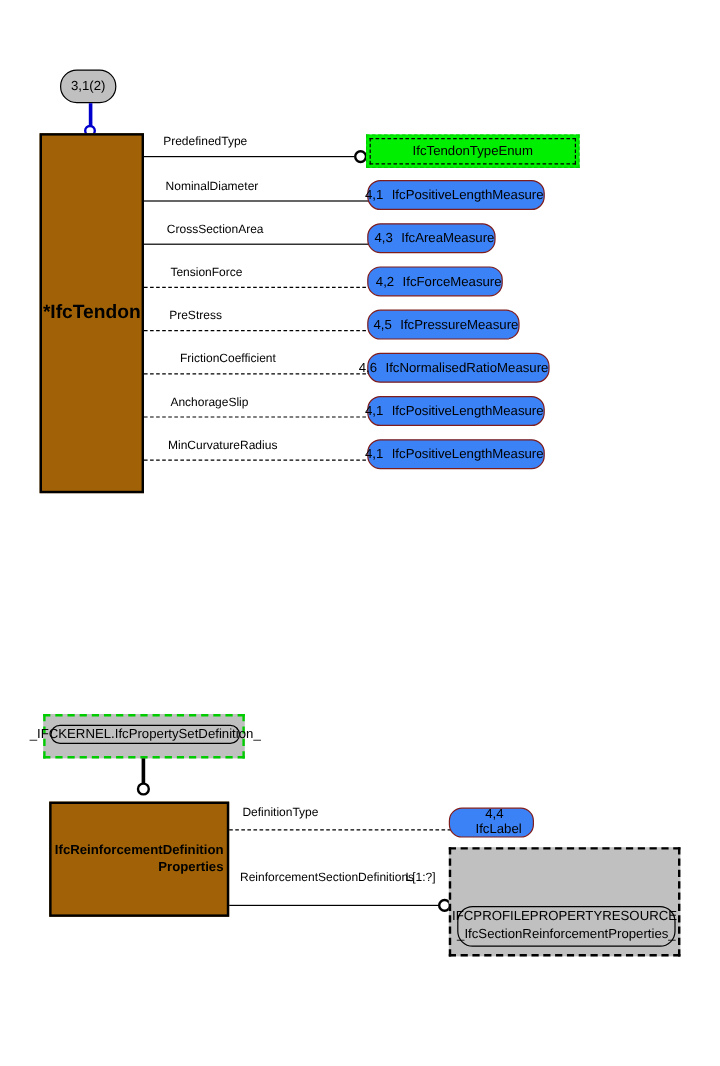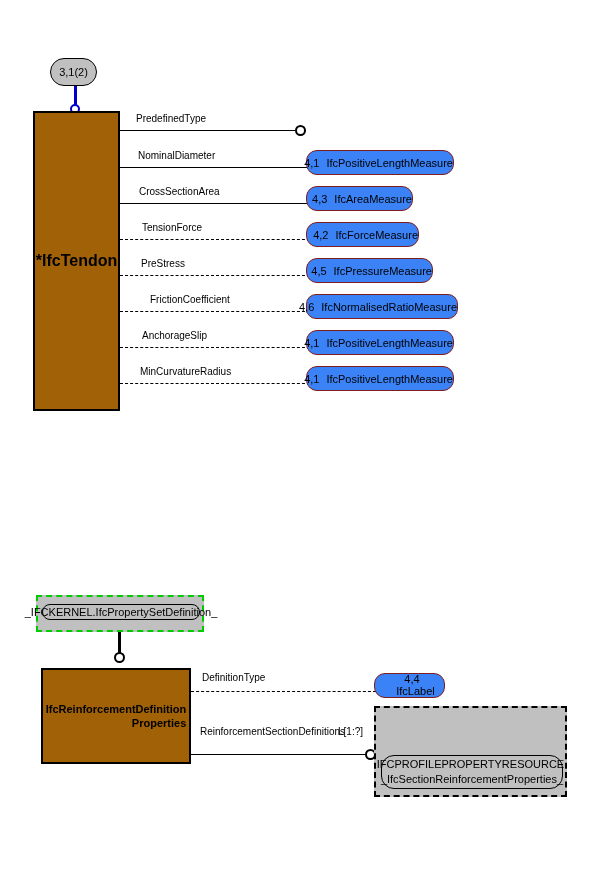--- a/index.html
+++ b/index.html
@@ -151,20 +151,23 @@
   <div class="abs page-ref" style="left:50px; top:58px; width:47px; height:28px;">3,1(2)</div>
 
   <div class="abs v-line-blue" style="left:74px; top:86px; width:3px; height:20px;"></div>
   <div class="abs circle-open blue" style="left:70px; top:104px; width:10px; height:10px;"></div>
 
   <div class="abs entity-box" style="left:33px; top:111px; width:87px; height:300px;">*IfcTendon</div>
 
   <div class="abs attr-line-solid" style="left:120px; top:130px; width:175px;"></div>
   <div class="abs attr-label" style="left:136px; top:113px;">PredefinedType</div>
   <div class="abs circle-open black" style="left:295px; top:125px; width:11px; height:11px;"></div>
+  <div class="abs enum-outer" style="left:305px; top:112px; width:178px; height:28px;">
+    <div class="enum-box" style="width:100%; height:100%;">IfcTendonTypeEnum</div>
+  </div>
 
   <div class="abs attr-line-solid" style="left:120px; top:167px; width:190px;"></div>
   <div class="abs attr-label" style="left:138px; top:150px;">NominalDiameter</div>
   <div class="abs type-pill" style="left:306px; top:150px; width:148px; height:25px;">
     <span class="page-num">4,1</span>
     <span>IfcPositiveLengthMeasure</span>
   </div>
 
   <div class="abs attr-line-solid" style="left:120px; top:203px; width:190px;"></div>
   <div class="abs attr-label" style="left:139px; top:186px;">CrossSectionArea</div>
@@ -182,21 +185,21 @@
 
   <div class="abs attr-line-dashed" style="left:120px; top:275px; width:190px;"></div>
   <div class="abs attr-label" style="left:141px; top:258px;">PreStress</div>
   <div class="abs type-pill" style="left:306px; top:258px; width:127px; height:25px;">
     <span class="page-num">4,5</span>
     <span>IfcPressureMeasure</span>
   </div>
 
   <div class="abs attr-line-dashed" style="left:120px; top:311px; width:190px;"></div>
   <div class="abs attr-label" style="left:140px; top:294px;padding-left:10px;">FrictionCoefficient</div>
-  <div class="abs type-pill" style="left:306px; top:294px; width:152px; height:25px;border-radius:10px;">
+  <div class="abs type-pill" style="left:306px; top:294px; width:152px; height:25px;">
     <span class="page-num">4,6</span>
     <span>IfcNormalisedRatioMeasure</span>
   </div>
 
   <div class="abs attr-line-dashed" style="left:120px; top:347px; width:190px;"></div>
   <div class="abs attr-label" style="left:142px; top:330px;">AnchorageSlip</div>
   <div class="abs type-pill" style="left:306px; top:330px; width:148px; height:25px;">
     <span class="page-num">4,1</span>
     <span>IfcPositiveLengthMeasure</span>
   </div>

